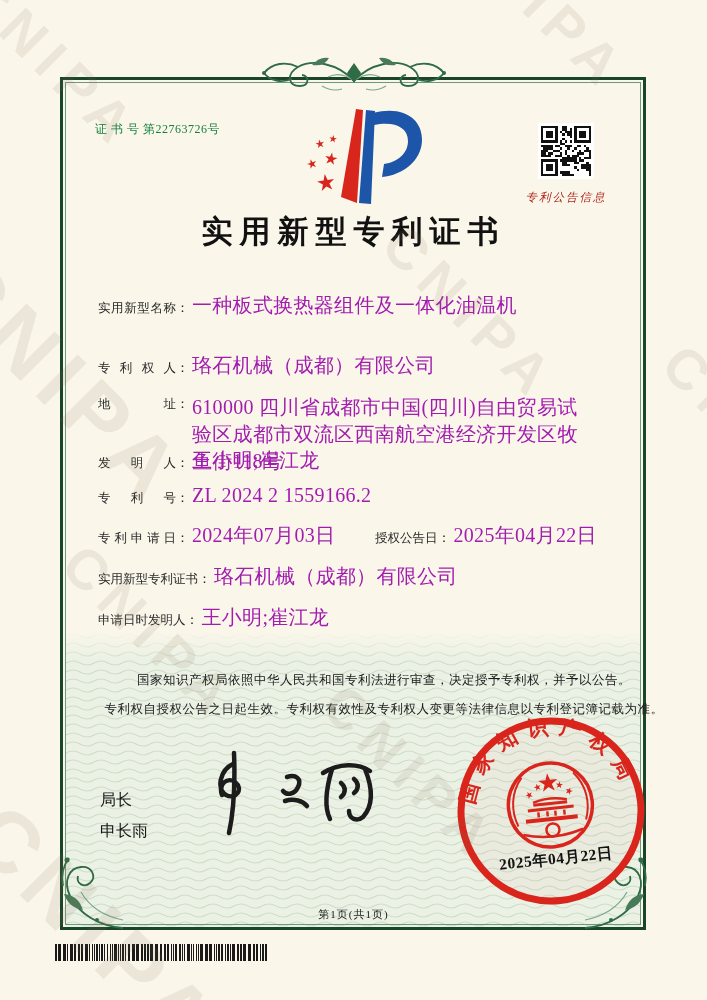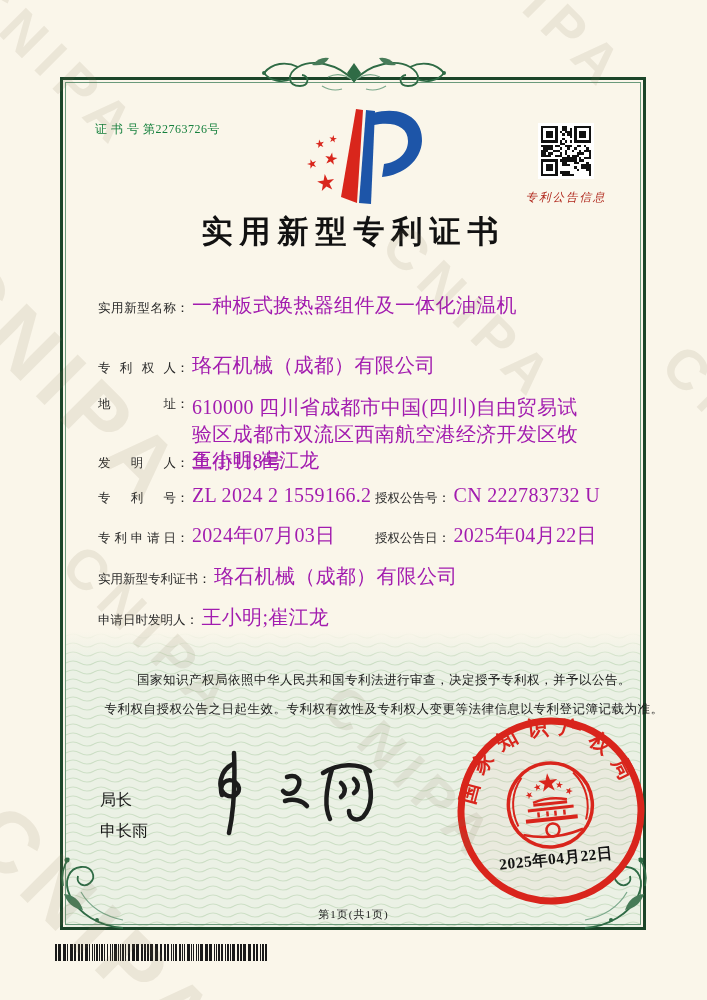--- a/index.html
+++ b/index.html
@@ -287,23 +287,20 @@
     <span class="flabel">专利权人</span><span class="fcolon">：</span><span class="fvalue">珞石机械（成都）有限公司</span>
   </div>
   <div class="frow r3">
     <span class="flabel">地址</span><span class="fcolon">：</span><span class="fvalue fwrap">610000 四川省成都市中国(四川)自由贸易试验区成都市双流区西南航空港经济开发区牧鱼街118号</span>
   </div>
   <div class="frow r4">
     <span class="flabel">发明人</span><span class="fcolon">：</span><span class="fvalue">王小明;崔江龙</span>
   </div>
   <div class="frow r5" style="position:absolute">
     <span class="flabel">专利号</span><span class="fcolon">：</span><span class="fvalue">ZL 2024 2 1559166.2</span>
-    <span class="fcell-r">
-      <span class="flabel plain">授权公告号</span><span class="fcolon">：</span><span class="fvalue">CN 222783732 U</span>
-    </span>
   </div>
   <div class="frow r6">
     <span class="flabel">专利申请日</span><span class="fcolon">：</span><span class="fvalue">2024年07月03日</span>
     <span class="fcell-r">
       <span class="flabel plain">授权公告日</span><span class="fcolon">：</span><span class="fvalue">2025年04月22日</span>
     </span>
   </div>
   <div class="frow r7">
     <span class="flabel plain">实用新型专利证书</span><span class="fcolon">：</span><span class="fvalue">珞石机械（成都）有限公司</span>
   </div>

